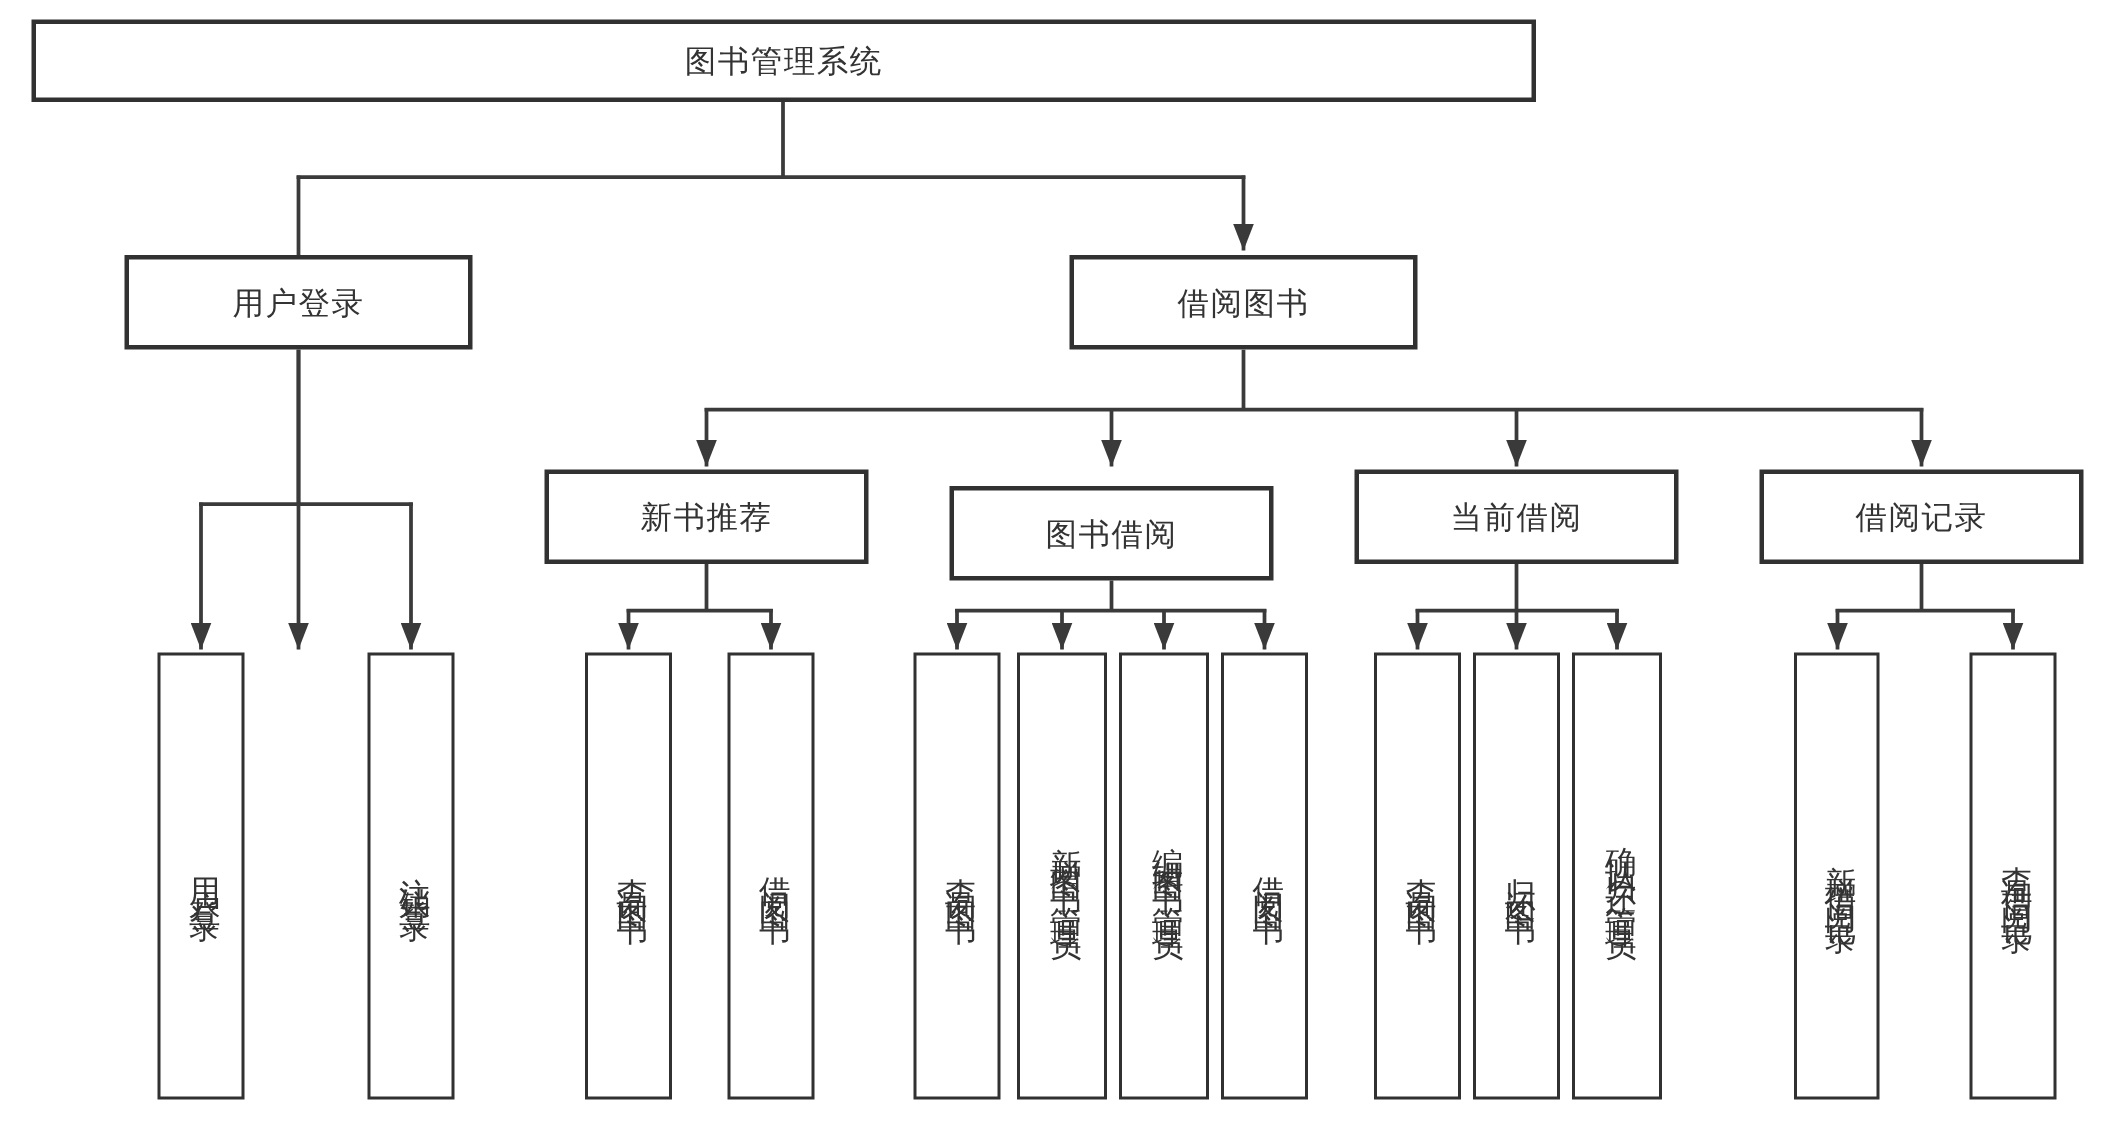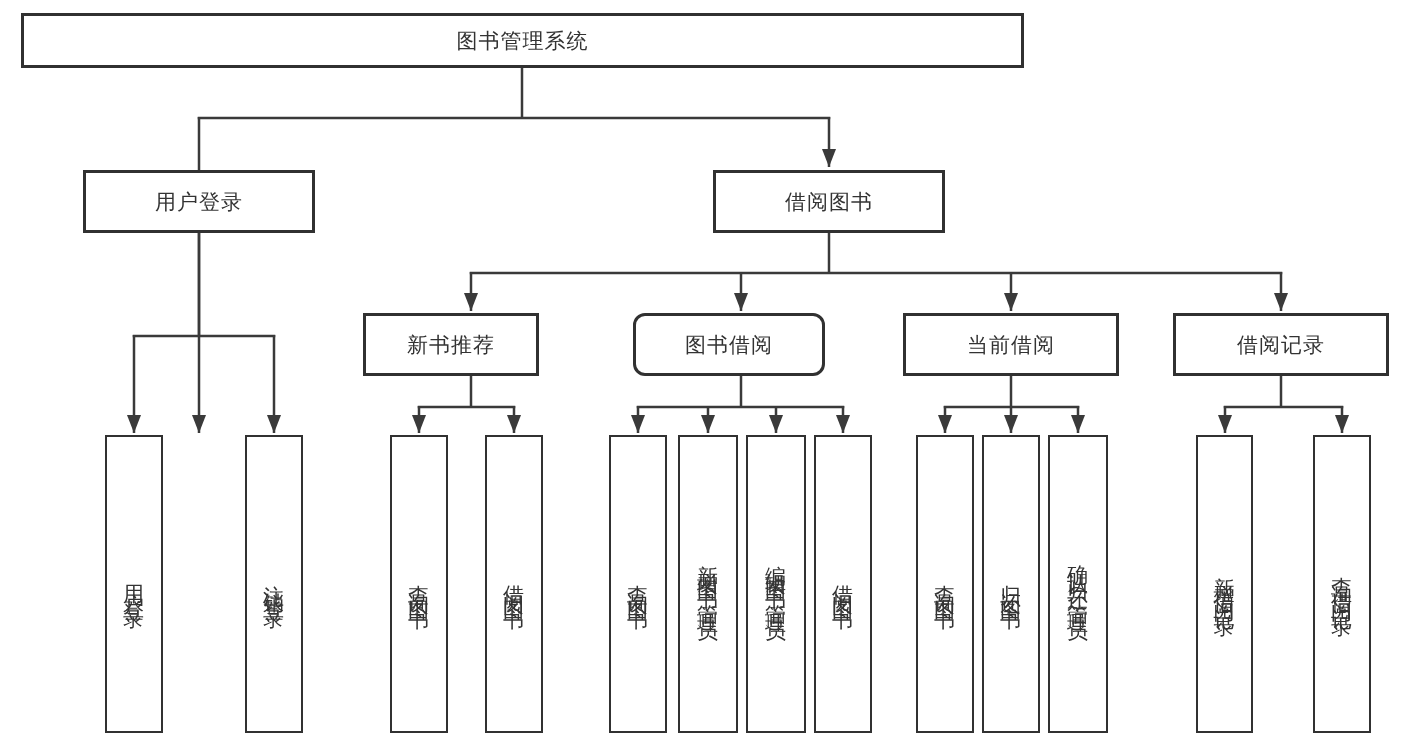--- a/index.html
+++ b/index.html
@@ -5,21 +5,21 @@
   html, body {
     margin: 0;
     padding: 0;
     background: #ffffff;
   }
   #canvas {
     position: relative;
     width: 1405px;
     height: 747px;
     background: #ffffff;
-    font-family: Liberation Sans, sans-serif;
+    font-family: Liberation Mono, monospace;
     overflow: hidden;
   }
   #connectors {
     position: absolute;
     left: 0;
     top: 0;
     z-index: 0;
   }
   .node {
     position: absolute;
@@ -40,22 +40,22 @@
     writing-mode: vertical-rl;
     text-orientation: mixed;
     letter-spacing: 8px;
     white-space: normal;
     line-height: 1;
   }
   
   .n-root        { left: 21px;   top: 13px;  width: 1003px; height: 55px; }
   .n-user-login  { left: 83px;   top: 170px; width: 232px;  height: 63px; }
   .n-book-mgmt   { left: 713px;  top: 170px; width: 232px;  height: 63px; }
-  .n-g0 { left: 363px;  top: 313px; width: 176px; height: 63px; }
-  .n-g1 { left: 633px;  top: 313px; width: 192px; height: 63px; border-radius: 12px; }
+  .n-g0 { left: 363px;  top: 313px; width: 216px; height: 63px; }
+  .n-g1 { left: 633px;  top: 324px; width: 216px; height: 63px; }
   .n-g2 { left: 903px;  top: 313px; width: 216px; height: 63px; text-align: center; }
   .n-g3 { left: 1173px; top: 313px; width: 216px; height: 63px; }
   
   .leaf { top: 435px; height: 298px; }
   .l-a0 { left: 105px;  width: 58px; }
   .l-a1 { left: 245px;  width: 58px; }
   .l-b0 { left: 390px;  width: 58px; }
   .l-b1 { left: 485px;  width: 58px; }
   .l-c0 { left: 609px;  width: 58px; }
   .l-c1 { left: 678px;  width: 60px; }

